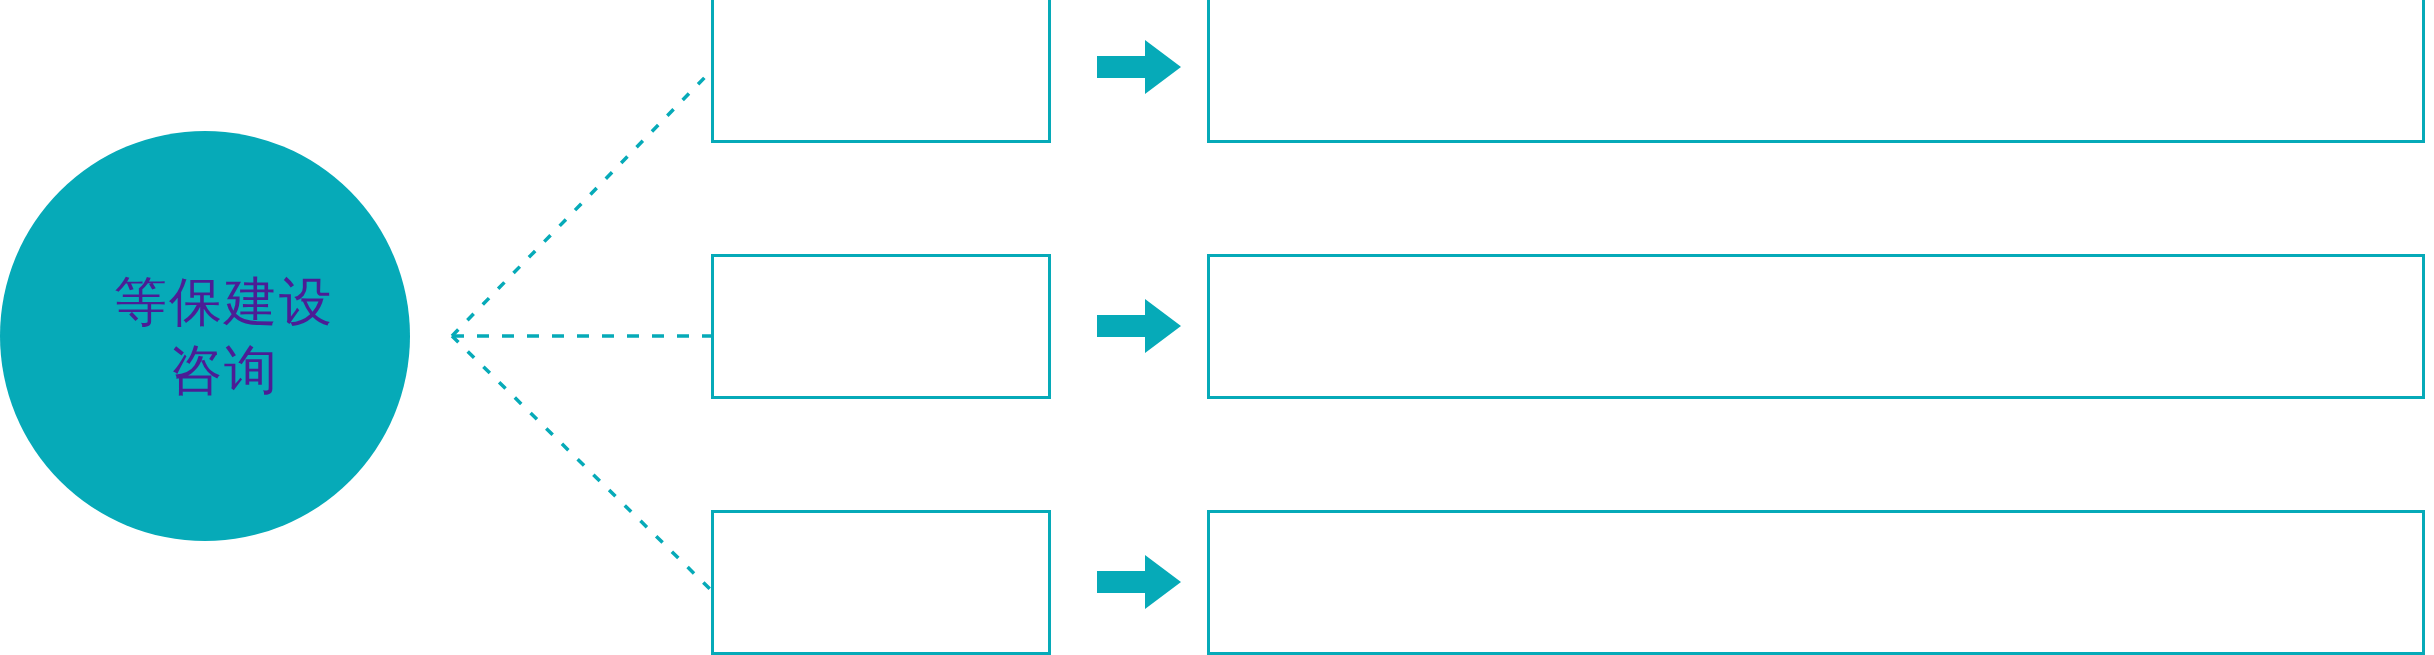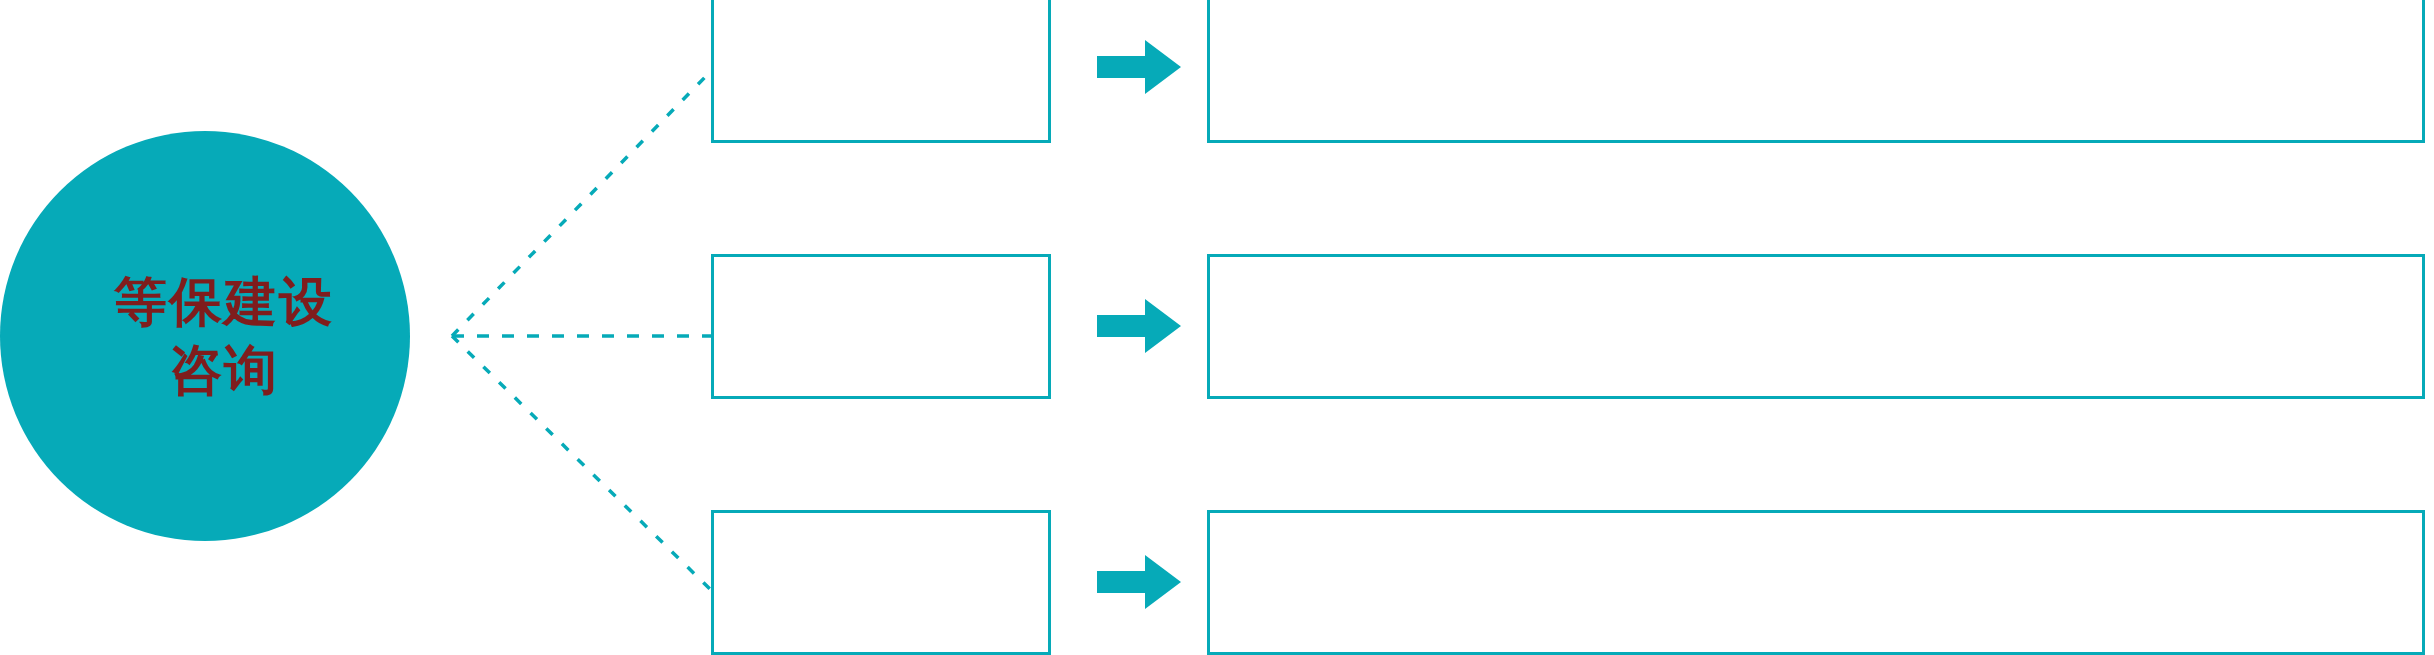--- a/index.html
+++ b/index.html
@@ -27,26 +27,26 @@
     width: 410px;
     height: 410px;
     border-radius: 50%;
     background: #06aab8;
     display: flex;
     align-items: center;
     justify-content: center;
     box-sizing: border-box;
   }
   .hub-label {
-    color: #7f1d1d;
+    color: #4c1d95;
     font-size: 53px;
     line-height: 1.28;
     text-align: center;
     letter-spacing: 2px;
-    font-weight: 700;
+    font-weight: 400;
     white-space: pre-line;
     padding-left: 48px;
     padding-right: 10px;
   }
 
   
   .connectors {
     position: absolute;
     left: 0;
     top: 0;

